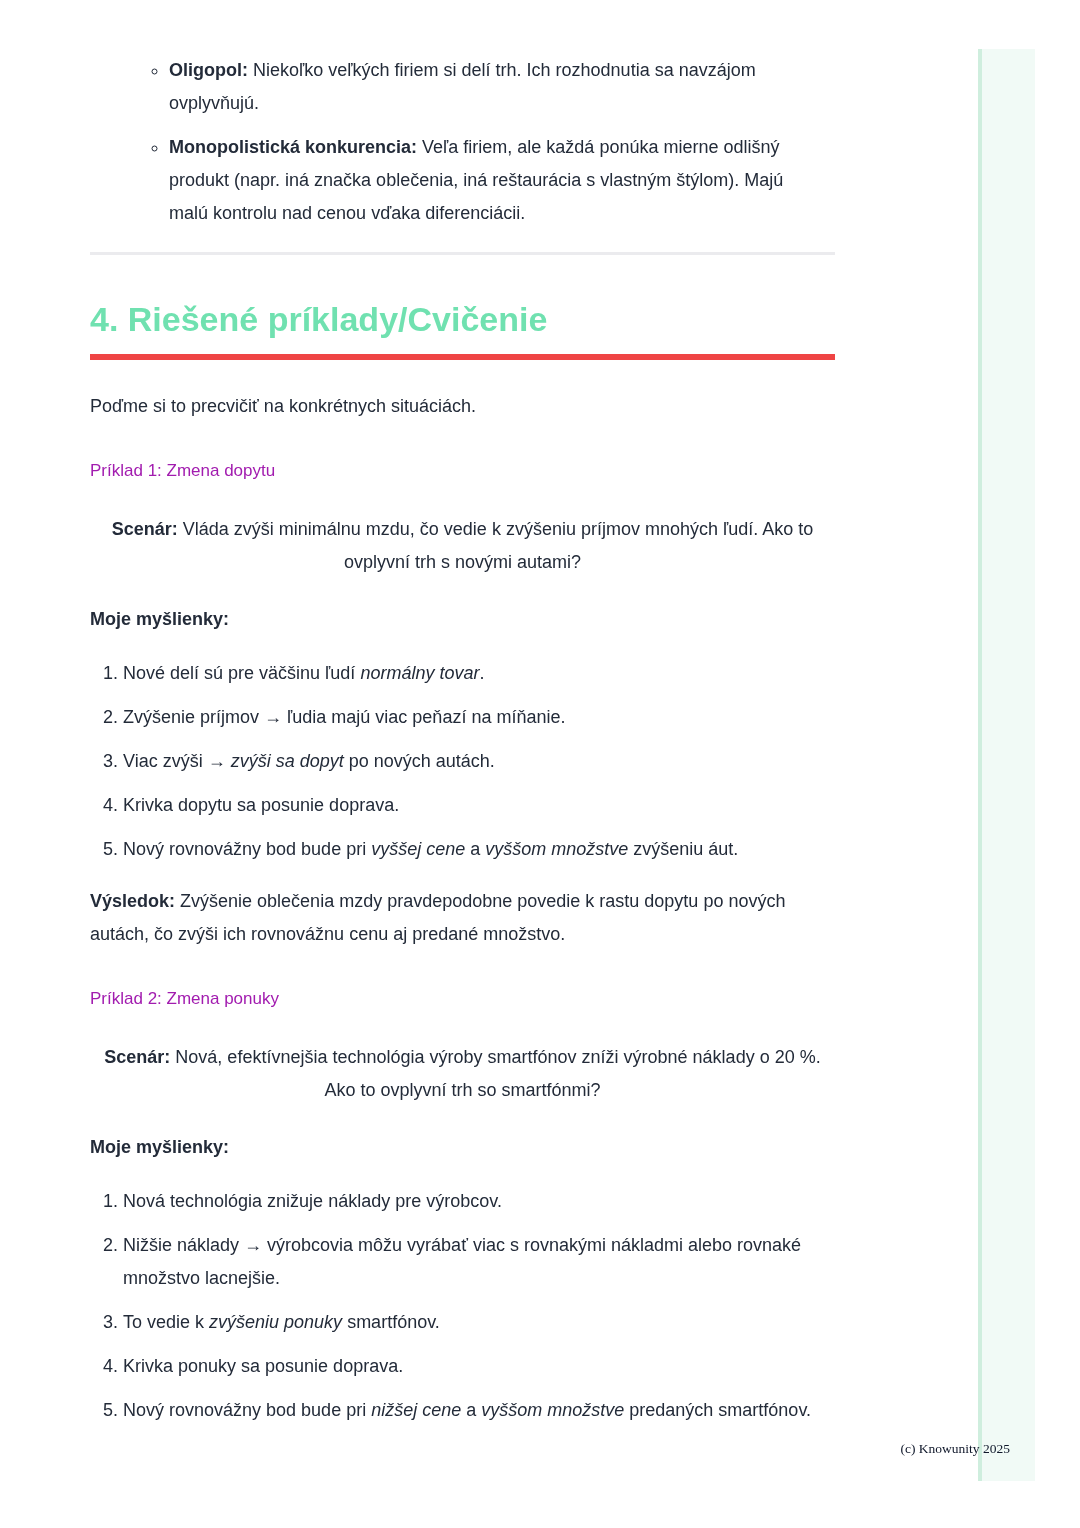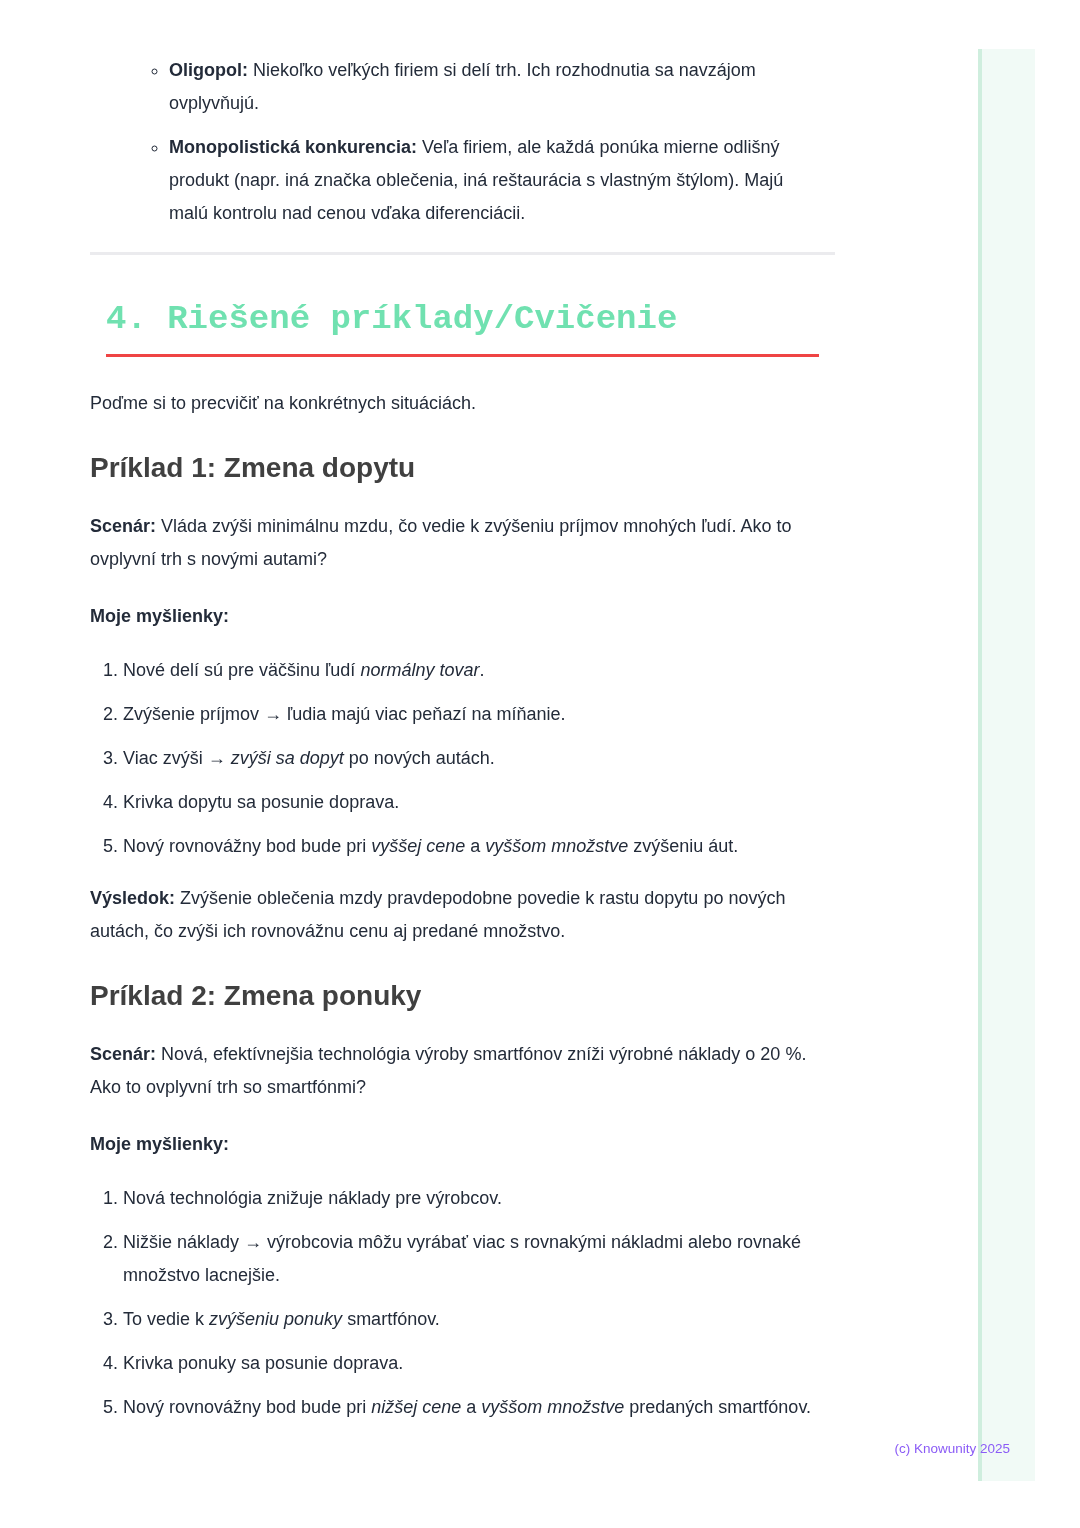--- a/index.html
+++ b/index.html
@@ -13,48 +13,48 @@
   }
   .content{position:absolute;left:90px;top:0;width:745px;}
   p,li{font-size:18px;line-height:33px;margin:0;}
   .b{font-weight:700;}
   .i{font-style:italic;}
   ul.bullets{margin:54px 16px 0;padding-left:63px;list-style:circle;}
   ul.bullets li{margin-bottom:11px;}
   ul.bullets li:last-child{margin-bottom:0;}
   hr.divider{border:none;height:3px;background:#ebebee;margin:22px 0 0;}
   h1.section-heading{
-    margin:44px 16px 0;padding:0 0 15px;
+    margin:44px 0 0;padding:0 0 15px;
     font-size:34px;line-height:40px;font-weight:700;
     color:#70e1b0;
-    border-bottom:3px solid #ef4444;
-    font-family:Liberation Mono, monospace;
+    border-bottom:6px solid #ef4444;
   }
   h2.example-heading{
     margin:33px 0 0;
-    font-size:28px;line-height:30px;font-weight:700;
-    color:#404040;
+    font-size:17px;line-height:30px;font-weight:400;
+    color:#a21caf;
   }
   p.intro{margin:30px 0 0;}
-  p.scenario{margin:27px 0 0;}
+  p.scenario{margin:27px 0 0;text-align:center;}
   p.label{margin:24px 0 0;font-weight:700;}
   p.result{margin:19px 0 0;}
   ol.thoughts{margin:21px 0 0;padding-left:33px;}
   ol.thoughts li{margin-bottom:11px;}
   ol.thoughts li:last-child{margin-bottom:0;}
   .side-panel{
     position:absolute;left:978px;top:49px;width:57px;height:1432px;
     box-sizing:border-box;
     background:#f1faf6;
     border-left:4px solid #cfeede;
   }
   .footer{
     position:absolute;right:70px;top:1441px;
-    font-size:13.5px;line-height:16px;color:#8b5cf6;
+    font-size:13.5px;line-height:16px;color:#0f172a;
     z-index:2;
+    font-family:Liberation Serif, serif;
   }
 </style>
 </head>
 <body>
 
 <div class="page">
 
   <div class="side-panel"></div>
 
   <div class="content">

